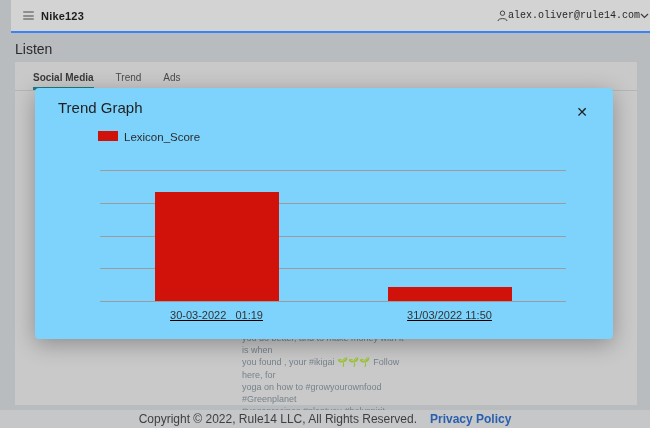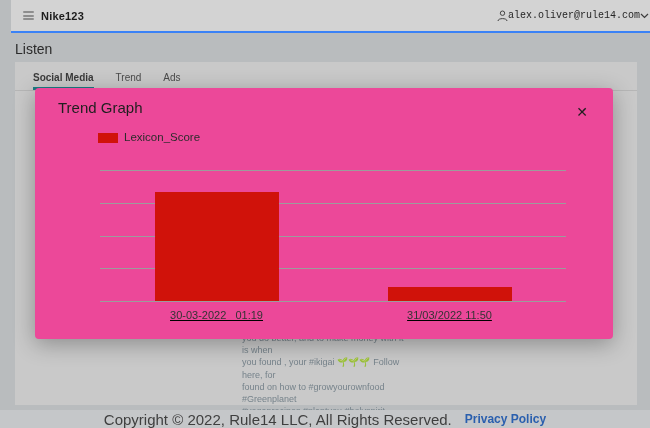--- a/index.html
+++ b/index.html
@@ -28,33 +28,33 @@
           border-bottom: 1px solid #b6b6b6; }
   .tab { font-size: 10px; color: #4a4a4a; padding-bottom: 8px; cursor: pointer; }
   .tab.active { color: #3a3a3a; border-bottom: 3px solid #1d7d85; font-weight: bold; }
 
   .post-text { position: absolute; left: 227px; top: 270px; width: 162px;
                font-size: 9px; line-height: 12.2px; color: #76838b; }
 
   
   .footer { position: absolute; left: 0; top: 410px; width: 650px; height: 18px;
             background: #c5c7c9; display: flex; align-items: center; justify-content: center; gap: 5px; }
-  .footer-text { font-size: 15px; color: #3f3f3f; }
+  .footer-text { font-size: 12px; color: #3f3f3f; }
   .footer-link { font-size: 12px; color: #2a5fae; font-weight: bold; text-decoration: none; cursor: pointer; padding-left: 8px; }
 
   
   .modal { position: absolute; left: 35px; top: 88px; width: 578px; height: 251px;
-           background: #ec4899; border-radius: 4px; box-shadow: 0 5px 22px rgba(0,0,0,0.30); }
+           background: #7dd3fc; border-radius: 4px; box-shadow: 0 5px 22px rgba(0,0,0,0.30); }
   .modal-title { position: absolute; left: 23px; top: 11px; font-size: 15px; font-weight: 500; color: #1f1f1f; }
   .modal-close { position: absolute; left: 536px; top: 13px; width: 22px; height: 22px;
                  background: none; border: none; font-size: 14px; color: #1f1f1f; cursor: pointer;
                  display: flex; align-items: center; justify-content: center; font-family: "Liberation Sans", sans-serif; }
 
   
-  .legend { position: absolute; left: 63px; top: 43px; display: flex; align-items: flex-end; gap: 6px; }
+  .legend { position: absolute; left: 63px; top: 43px; display: flex; align-items: flex-start; gap: 6px; }
   .legend-swatch { width: 20px; height: 10px; background: #d0120a; }
   .legend-label { font-size: 11.5px; color: #2c2c2c; }
 
   .chart-y-labels { position: absolute; left: 0; top: 82px; width: 58px; height: 131px; }
   .ylabel { position: absolute; right: 7px; width: 50px; text-align: right;
             font-size: 11px; color: #3a3a3a; line-height: 13px; }
   .chart-gridlines { position: absolute; left: 65px; top: 82px; width: 466px; height: 132px; }
   .gridline { position: absolute; left: 0; width: 466px; height: 1px; background: #9c9c9c; }
   .chart-bars { position: absolute; left: 65px; top: 82px; width: 466px; height: 131px;
                 display: flex; }
@@ -93,21 +93,21 @@
 
   <div class="card">
     <div class="tabs">
       <div class="tab active">Social Media</div>
       <div class="tab">Trend</div>
       <div class="tab">Ads</div>
     </div>
     <div class="post-text">
         <div>you do better, and to make money with it is when</div>
         <div>you found , your #ikigai 🌱🌱🌱 Follow here, for</div>
-        <div>found on how to #growyourownfood #Greenplanet</div>
+        <div>yoga on how to #growyourownfood #Greenplanet</div>
         <div>#veganrecipes #plantyou #holyspirit #yoga</div>
       </div>
   </div>
 
   <div class="footer">
     <span class="footer-text">Copyright © 2022, Rule14 LLC, All Rights Reserved.</span>
     <a class="footer-link">Privacy Policy</a>
   </div>
 
   <div class="modal">

